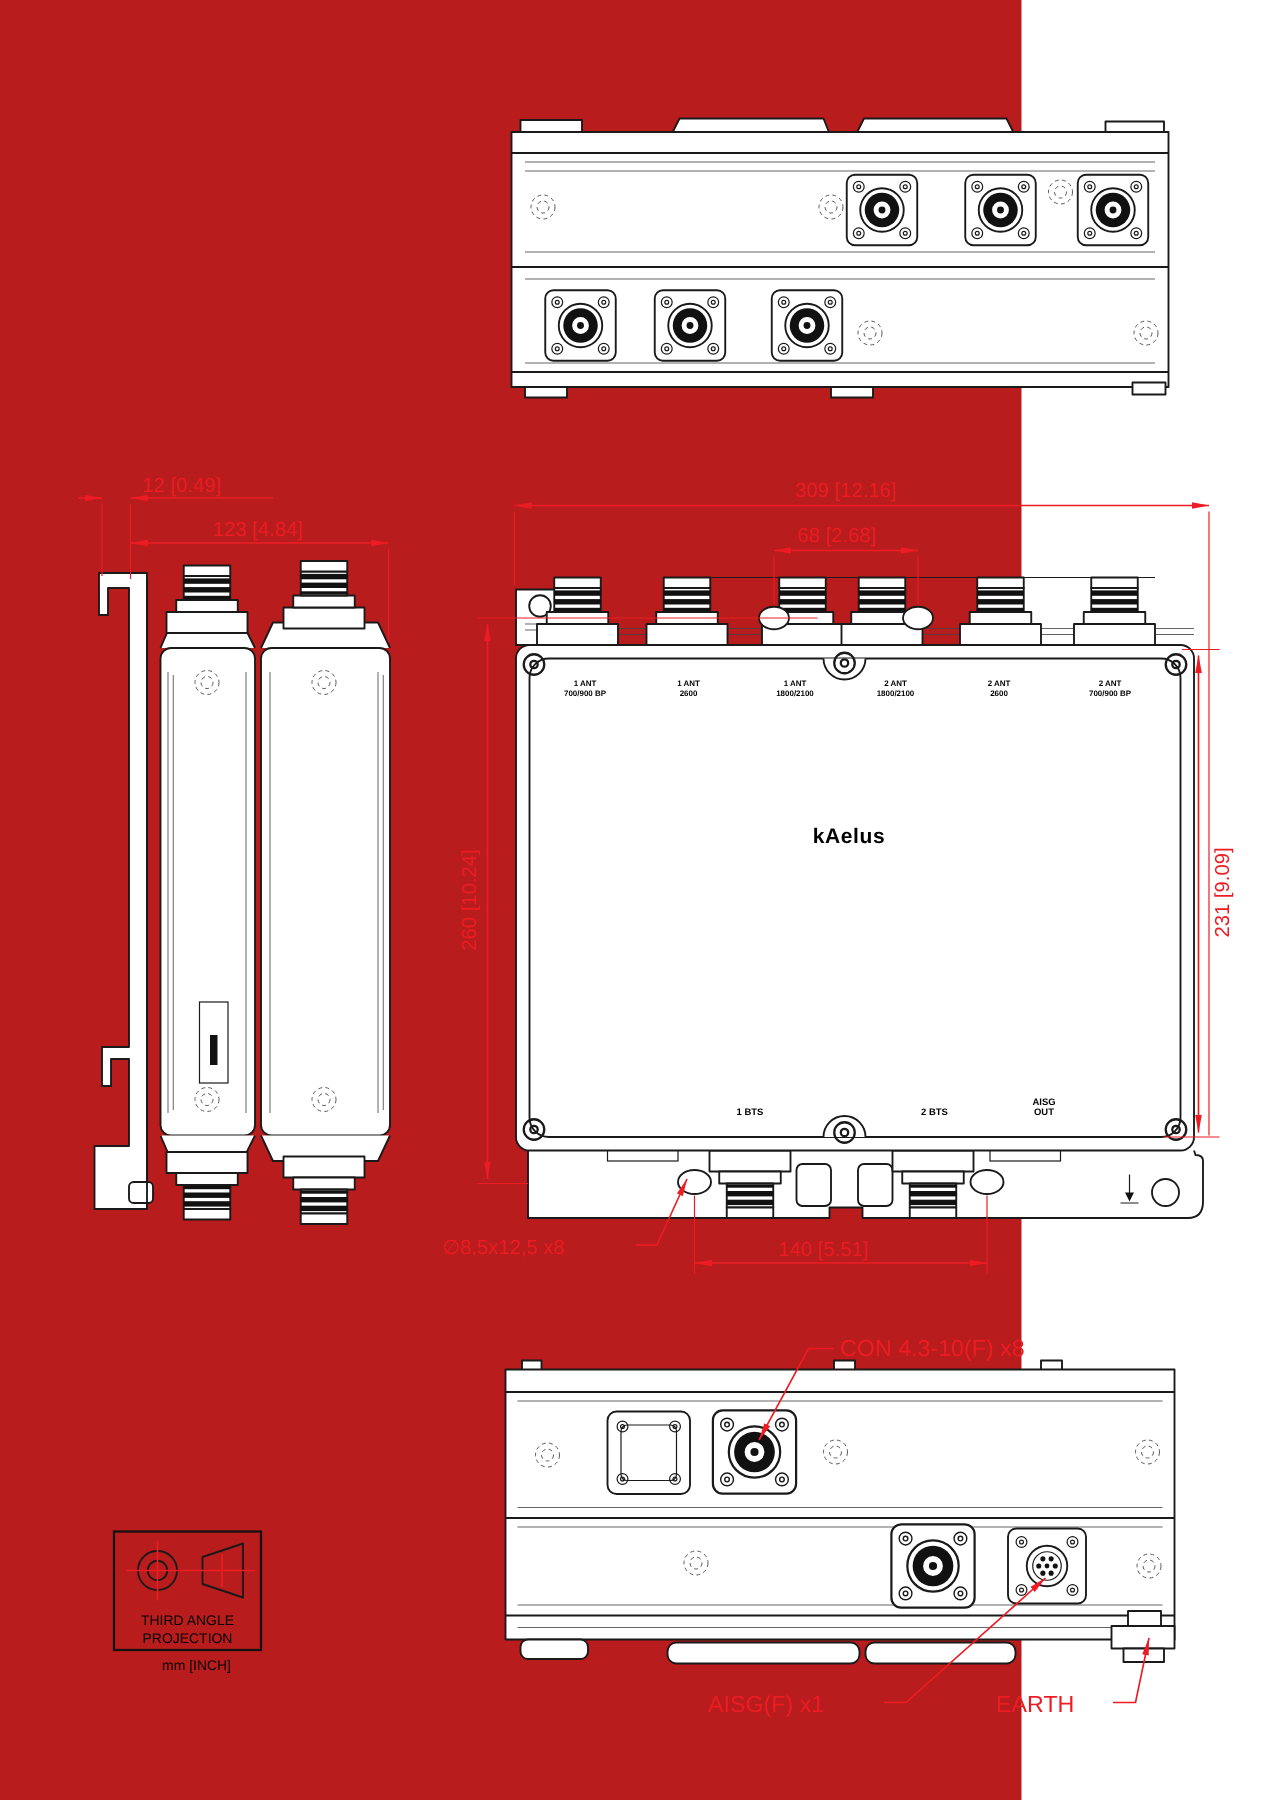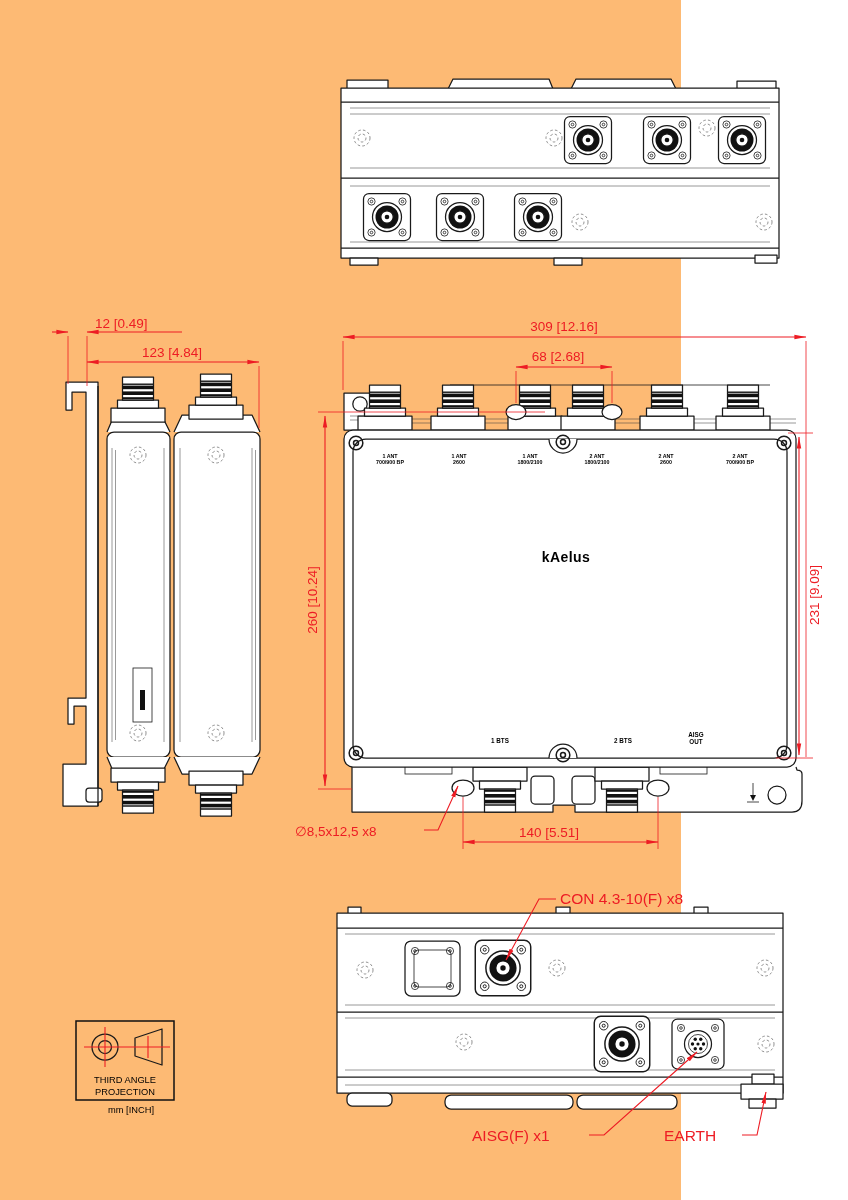--- a/index.html
+++ b/index.html
@@ -1,16 +1,16 @@
 <!DOCTYPE html>
 <html><head>
 <meta charset="utf-8">
 <style>
   html,body { margin:0; padding:0; background:#ffffff; }
-  .page { position:relative; width:681px; height:1200px; background:#fdba74; font-family:"Liberation Sans", sans-serif; }
+  .page { position:relative; width:681px; height:1200px; background:#b91c1c; font-family:"Liberation Sans", sans-serif; }
   svg { display:block; }
   .s   { fill:none; stroke:#1a1a1a; stroke-width:1.25; stroke-linejoin:round; }
   .sf  { fill:#ffffff; stroke:#1a1a1a; stroke-width:1.25; stroke-linejoin:round; }
   .lnt { fill:none; stroke:#1a1a1a; stroke-width:0.8; }
   .thin{ fill:none; stroke:#444; stroke-width:0.55; }
   .dash{ fill:none; stroke:#555; stroke-width:0.65; stroke-dasharray:2.6 2.2; }
   .red { fill:none; stroke:#ed1c24; stroke-width:1.1; }
   .redthin { fill:none; stroke:#ed1c24; stroke-width:0.8; }
   .dim { fill:#ed1c24; font-family:"Liberation Sans",sans-serif; font-size:13.5px; }
   .callout { fill:#ed1c24; font-family:"Liberation Sans",sans-serif; font-size:15.5px; }

